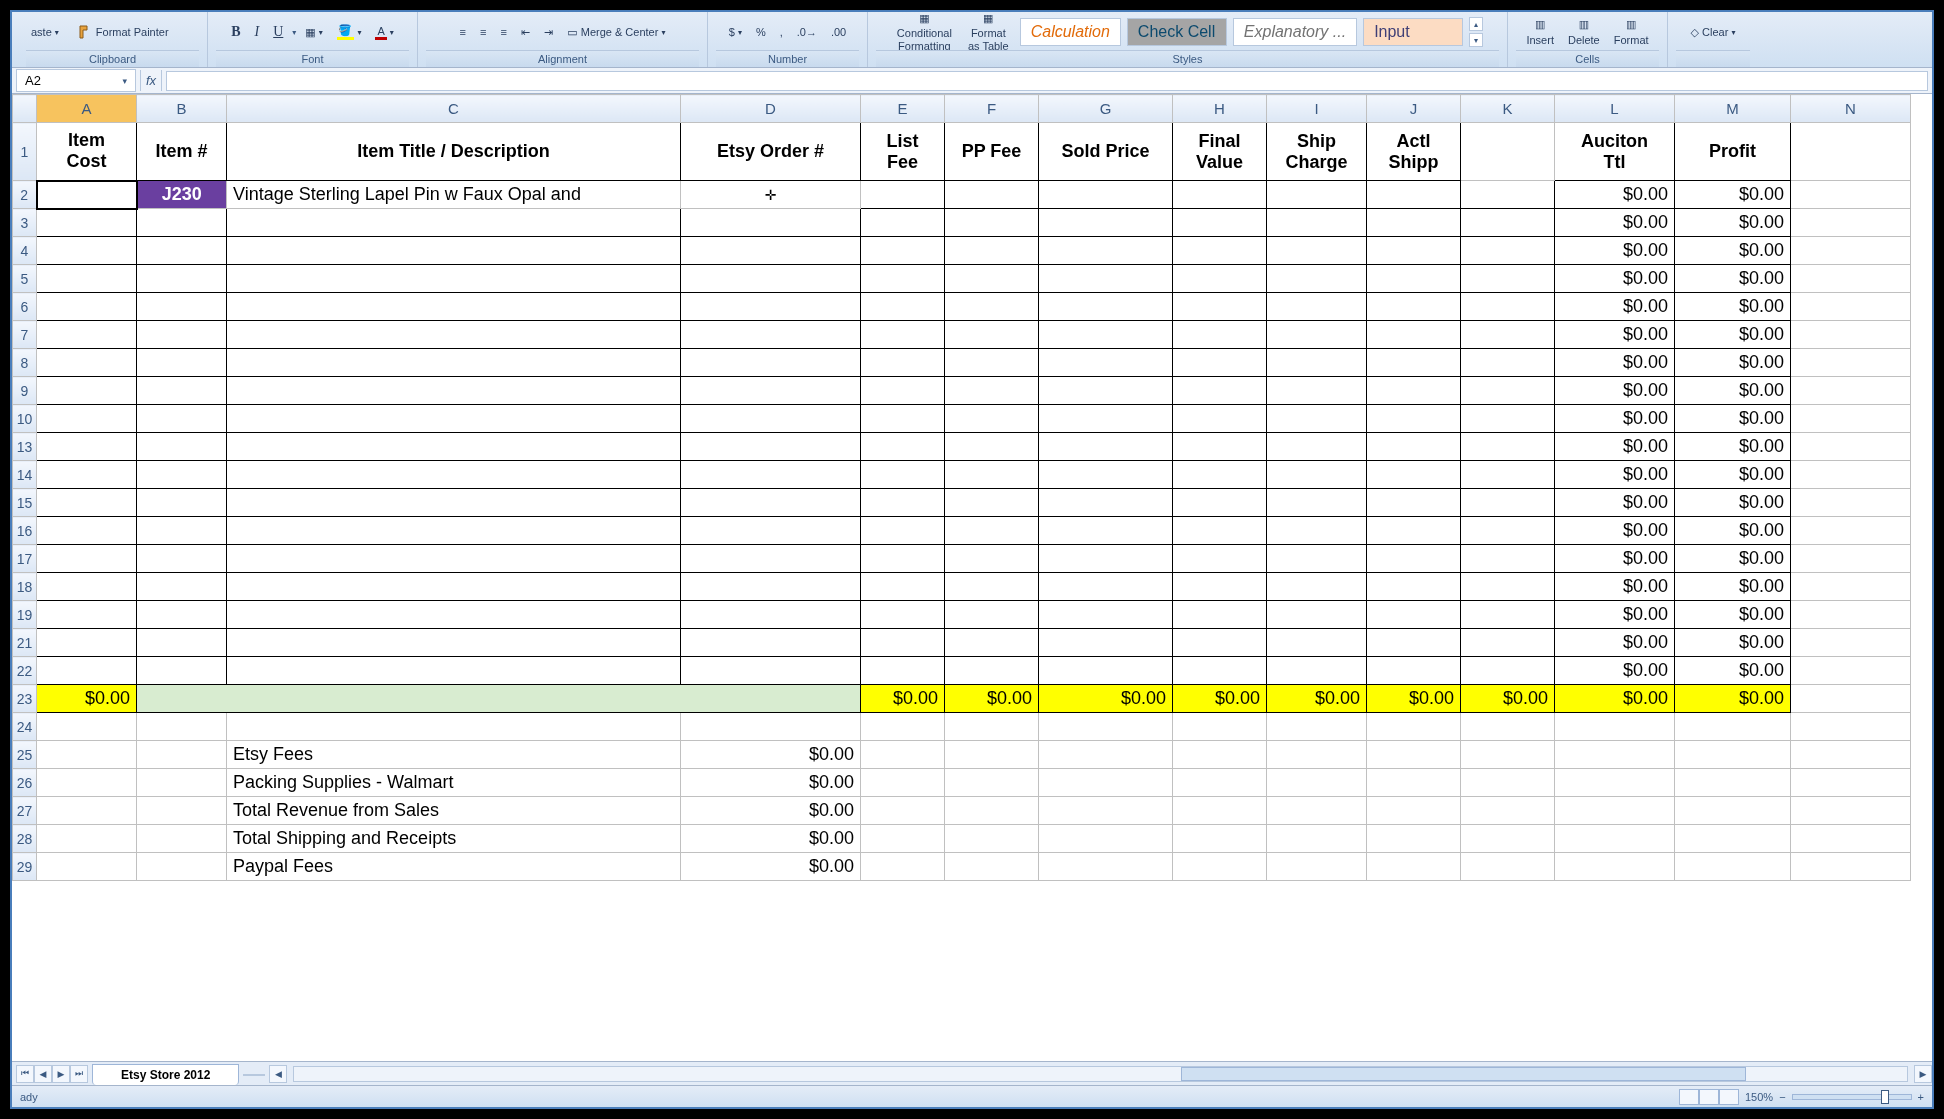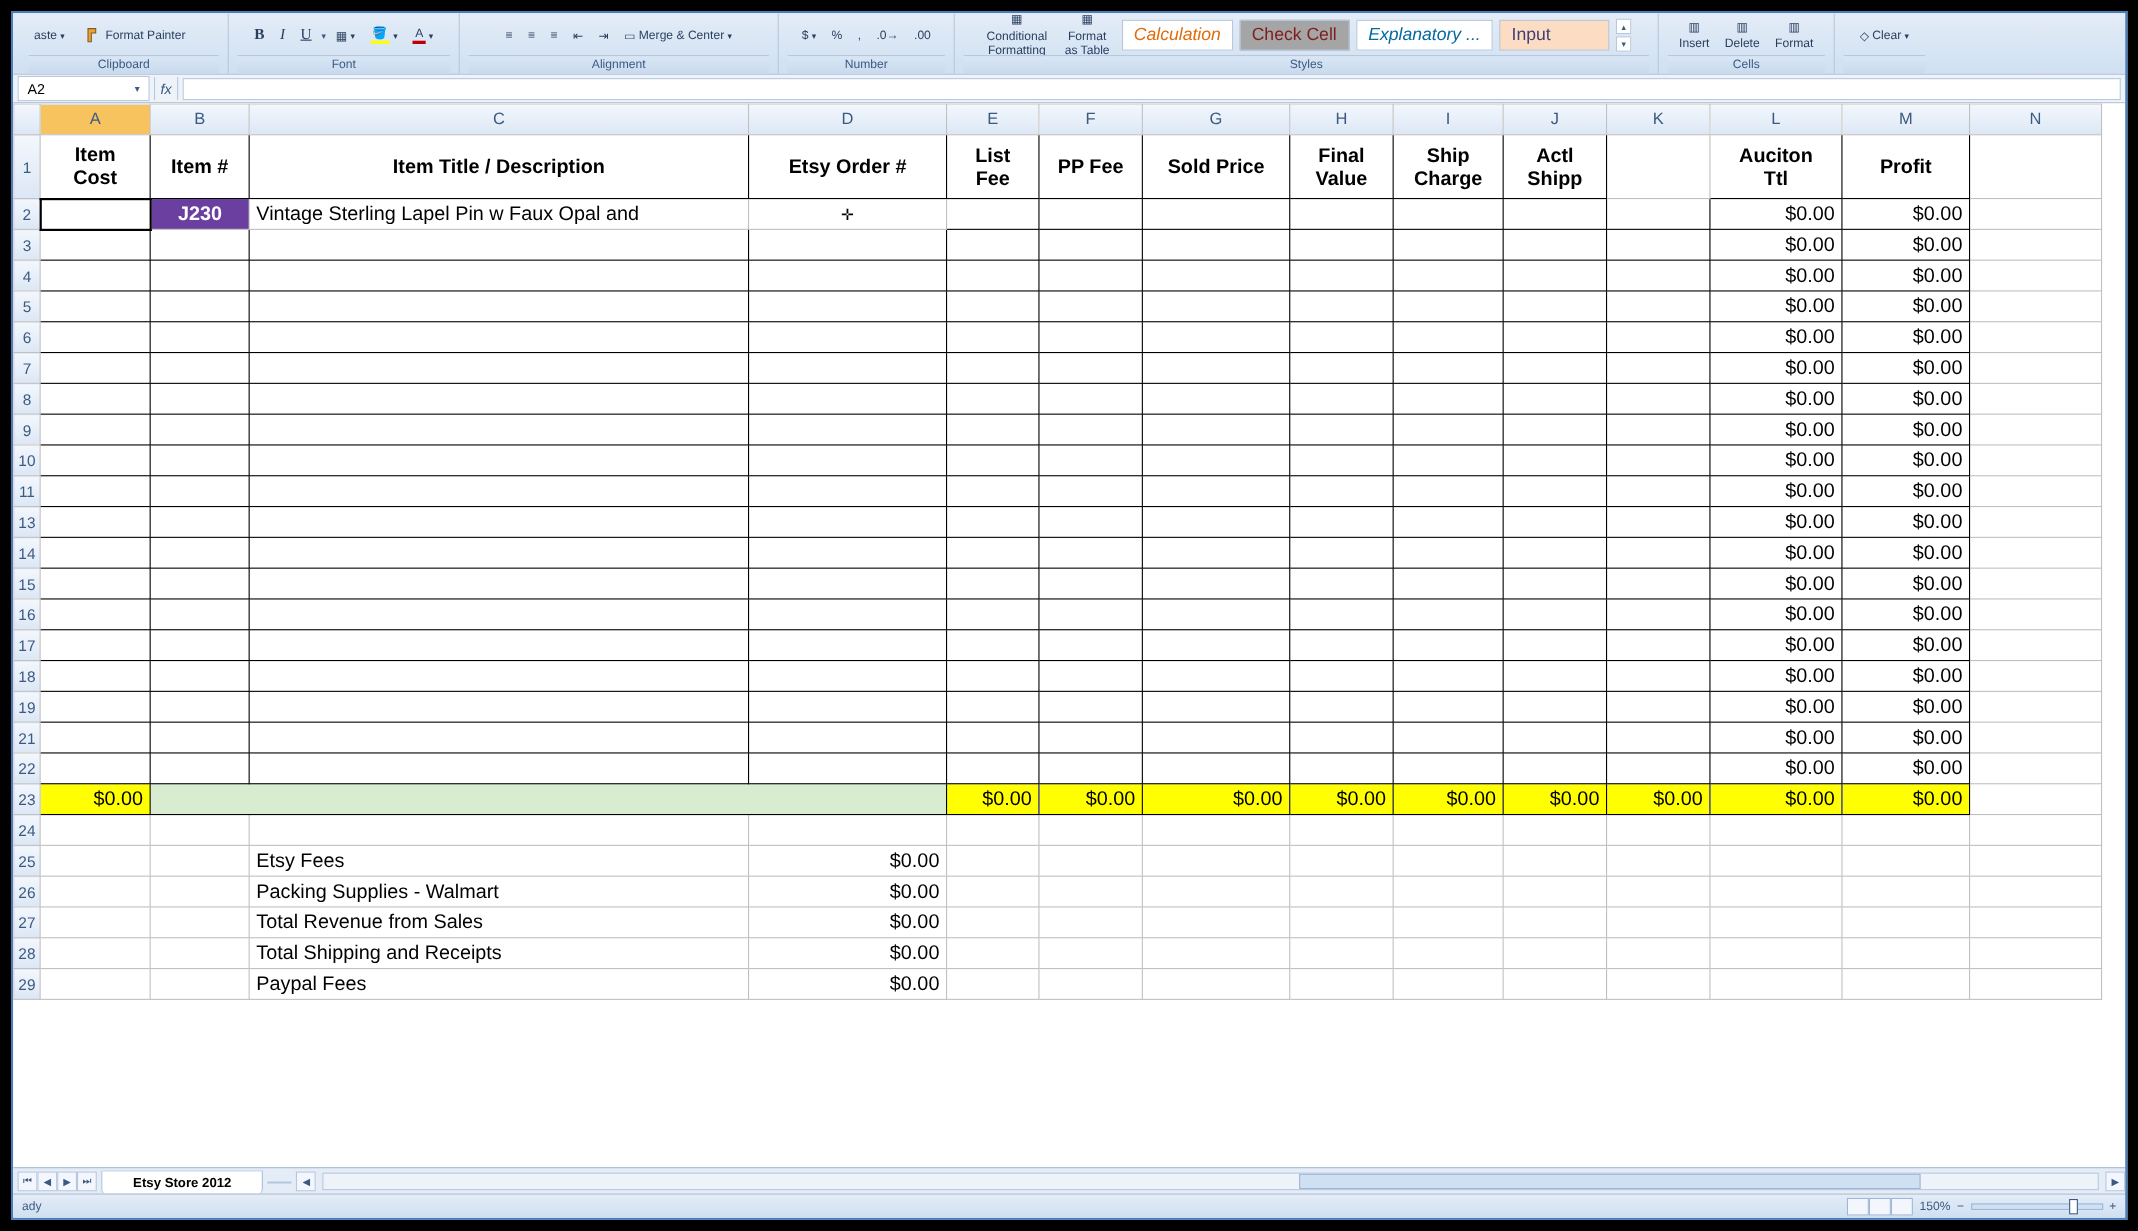--- a/index.html
+++ b/index.html
@@ -12,22 +12,22 @@
 .rib-group { border-right:1px solid #b7c8de; padding:2px 8px 0; display:flex; flex-direction:column; align-items:center; }
 .rib-body { display:flex; align-items:center; gap:4px; height:36px; }
 .rib-label { font-size:11px; color:#3b5a82; text-align:center; padding:2px 0; width:100%; background:linear-gradient(#d9e6f4,#c8daee); border-top:1px solid #b7c8de; }
 .rib-btn { border:1px solid transparent; background:transparent; padding:2px 4px; font-size:11px; color:#2a3f5f; display:flex; align-items:center; gap:3px; cursor:pointer; }
 .rib-icon { width:16px; height:16px; display:inline-block; }
 .rib-bold { font-weight:bold; font-family:"Times New Roman"; font-size:14px; }
 .rib-italic { font-style:italic; font-family:"Times New Roman"; font-size:14px; }
 .rib-underline { text-decoration:underline; font-family:"Times New Roman"; font-size:14px; }
 .style-box { border:1px solid #b7c8de; padding:4px 10px; font-size:16px; min-width:100px; text-align:left; }
 .style-calc { background:#fff; color:#e26b0a; font-style:italic; }
-.style-check { background:#a5a5a5; color:#7f1d1d; }
-.style-exp { background:#fff; color:#0369a1; font-style:italic; }
+.style-check { background:#a5a5a5; color:#0c4a6e; }
+.style-exp { background:#fff; color:#737373; font-style:italic; }
 .style-input { background:#fcdcc3; color:#3f3f76; }
 .rib-dropdown { border:1px solid #b7c8de; background:#fff; height:14px; width:14px; display:flex; align-items:center; justify-content:center; font-size:8px; color:#3b5a82; }
 
 
 .formula-row { display:flex; align-items:center; border-bottom:1px solid #a5b5cc; background:#eef3fa; height:26px; }
 .name-box { width:120px; border:1px solid #b7c8de; background:#fff; margin:2px 4px; padding:3px 8px; font-size:13px; display:flex; align-items:center; justify-content:space-between; }
 .fx-btn { width:22px; text-align:center; font-style:italic; font-size:13px; color:#3b5a82; border-left:1px solid #b7c8de; border-right:1px solid #b7c8de; padding:3px 2px; }
 .formula-input { flex:1; border:1px solid #b7c8de; background:#fff; margin:2px 4px; height:20px; padding:2px 6px; }
 
 
@@ -427,37 +427,20 @@
               <td class="cell bold-b"></td>
               <td class="cell bold-b"></td>
               <td class="cell bold-b"></td>
               <td class="cell bold-b"></td>
               <td class="cell bold-b"></td>
               <td class="cell r bold-b">$0.00</td>
               <td class="cell r bold-b">$0.00</td>
               <td class="cell"></td>
             </tr>
             <tr>
-              <th class="row-head">11</th>
-              <td class="cell bold-b"></td>
-              <td class="cell bold-b"></td>
-              <td class="cell bold-b"></td>
-              <td class="cell bold-b"></td>
-              <td class="cell bold-b"></td>
-              <td class="cell bold-b"></td>
-              <td class="cell bold-b"></td>
-              <td class="cell bold-b"></td>
-              <td class="cell bold-b"></td>
-              <td class="cell bold-b"></td>
-              <td class="cell bold-b"></td>
-              <td class="cell r bold-b">$0.00</td>
-              <td class="cell r bold-b">$0.00</td>
-              <td class="cell"></td>
-            </tr>
-            <tr>
               <th class="row-head">13</th>
               <td class="cell bold-b"></td>
               <td class="cell bold-b"></td>
               <td class="cell bold-b"></td>
               <td class="cell bold-b"></td>
               <td class="cell bold-b"></td>
               <td class="cell bold-b"></td>
               <td class="cell bold-b"></td>
               <td class="cell bold-b"></td>
               <td class="cell bold-b"></td>

